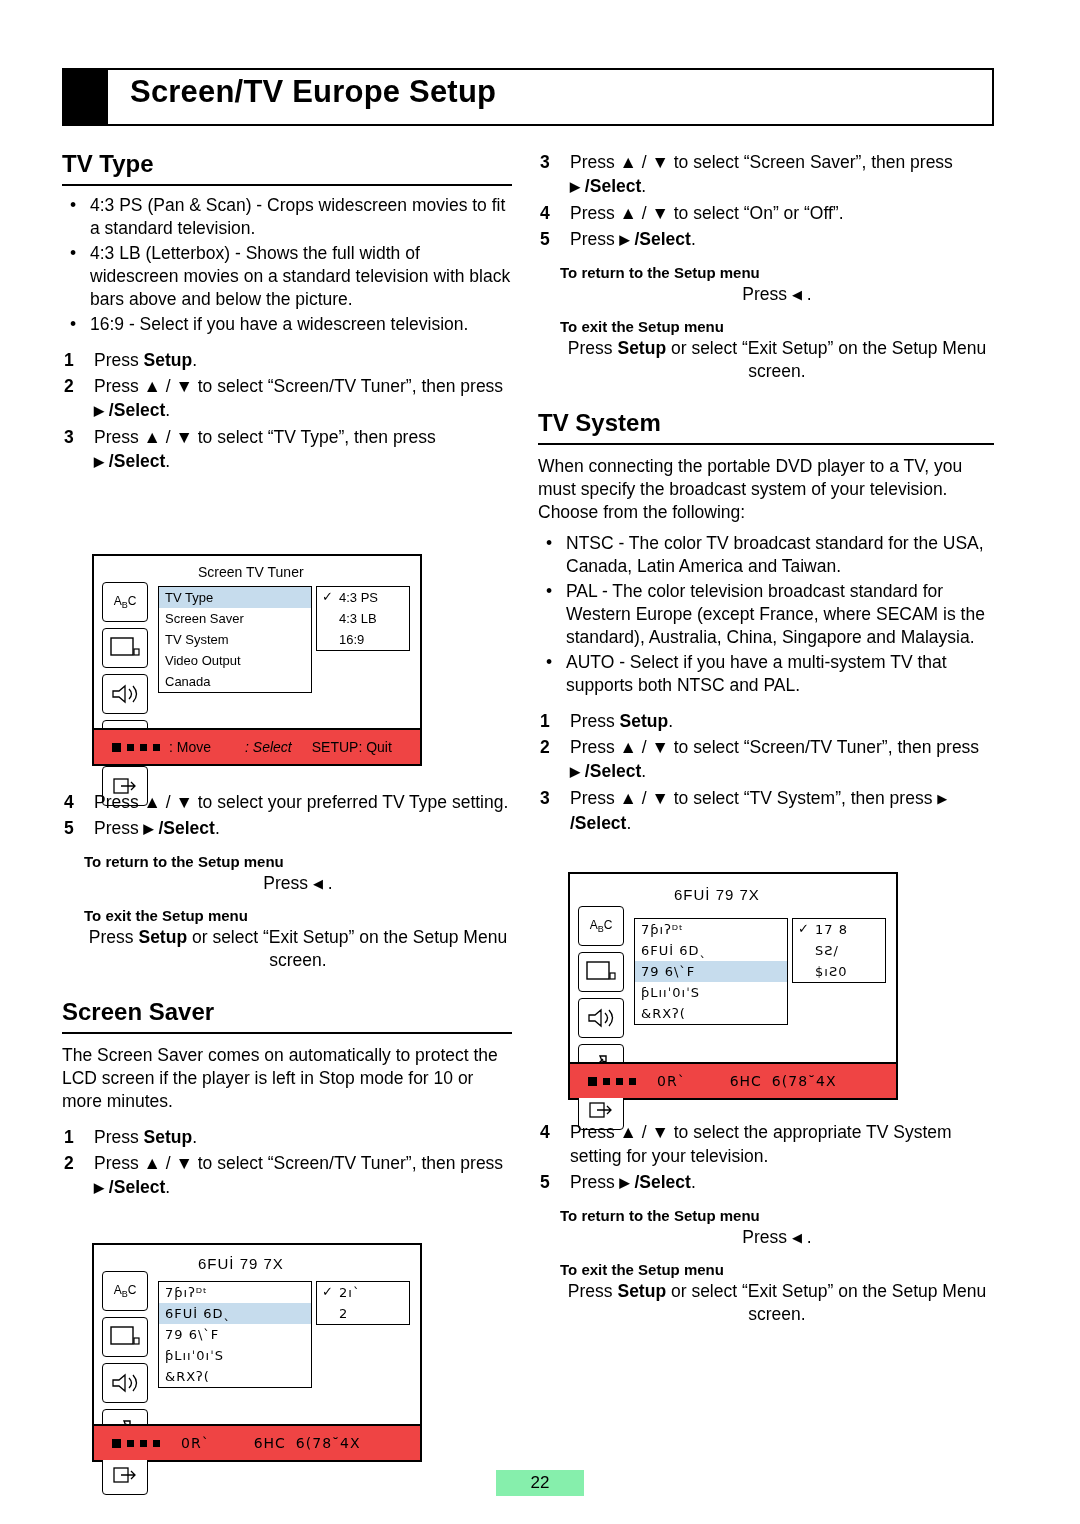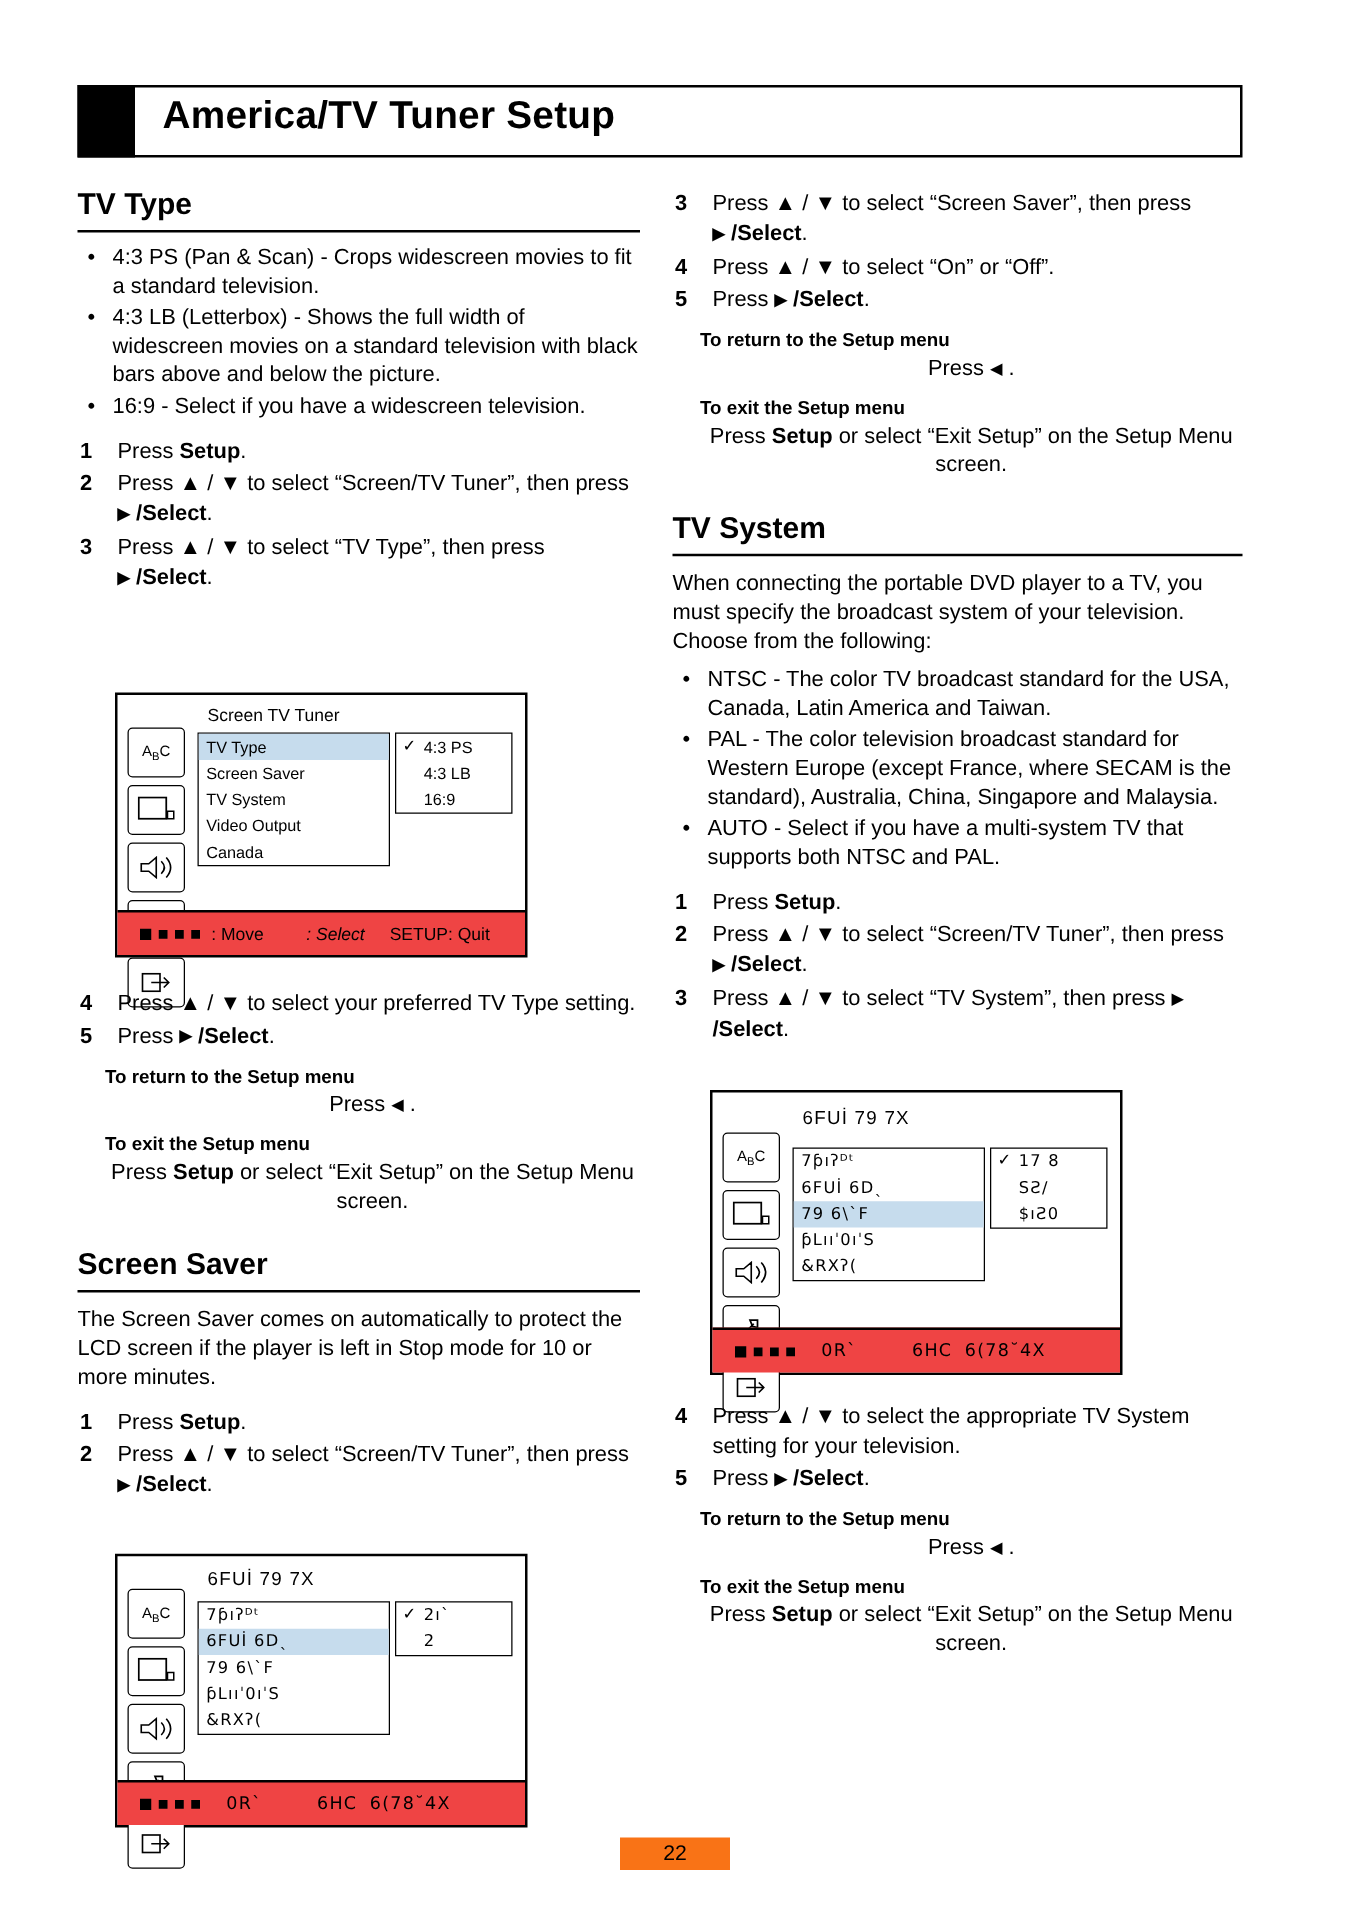--- a/index.html
+++ b/index.html
@@ -68,21 +68,21 @@
 
   
   .ud { display:inline-block; letter-spacing:0px; }
 
   
   .osd {
     position:relative; border:2px solid #000; background:#fff;
     box-sizing:border-box;
   }
   .osd .osd-title {
-    position:absolute; font-family:"Liberation Sans", sans-serif;
+    position:absolute; font-family:"Liberation Sans", sans-serif;margin-left:32px;
   }
   .osd .iconcol {
     position:absolute; left:8px; top:26px; width:48px;
   }
   .osd .ic {
     width:44px; height:38px; border:1.5px solid #000; border-radius:4px;
     margin-bottom:6px; position:relative; background:#fff;
     display:flex; align-items:center; justify-content:center;
     font-size:12px;
   }
@@ -107,32 +107,32 @@
     display:flex; align-items:center; font-size:14px;
   }
   .osd .footer .sq { display:inline-block; width:9px; height:9px; background:#000; margin:0 3px; }
   .osd .footer .sq.small { width:7px; height:7px; }
   .osd .footer .lbl { margin-left:6px; }
   .garbled { font-family:"DejaVu Sans", sans-serif; letter-spacing:1px; }
 
   
   .pagenum {
     position:absolute; left:496px; top:1470px; width:88px; height:26px;
-    background:#f97316; display:flex; align-items:center; justify-content:center;
+    background:#86efac; display:flex; align-items:center; justify-content:center;
     font-size:17px;
   }
 </style>
 </head>
 <body>
 
 <div class="page">
 
   <div class="header"></div>
   <div class="header-bar"></div>
-  <div class="header-title">America/TV Tuner Setup</div>
+  <div class="header-title">Screen/TV Europe Setup</div>
 
   <div class="col-left">
 
     <h2 class="sec">TV Type</h2>
 
     <ul class="bullets">
       <li>4:3 PS (Pan &amp; Scan) - Crops widescreen movies to fit a standard television.</li>
       <li>4:3 LB (Letterbox) - Shows the full width of widescreen movies on a standard television with black bars above and below the picture.</li>
       <li>16:9 - Select if you have a widescreen television.</li>
     </ul>

